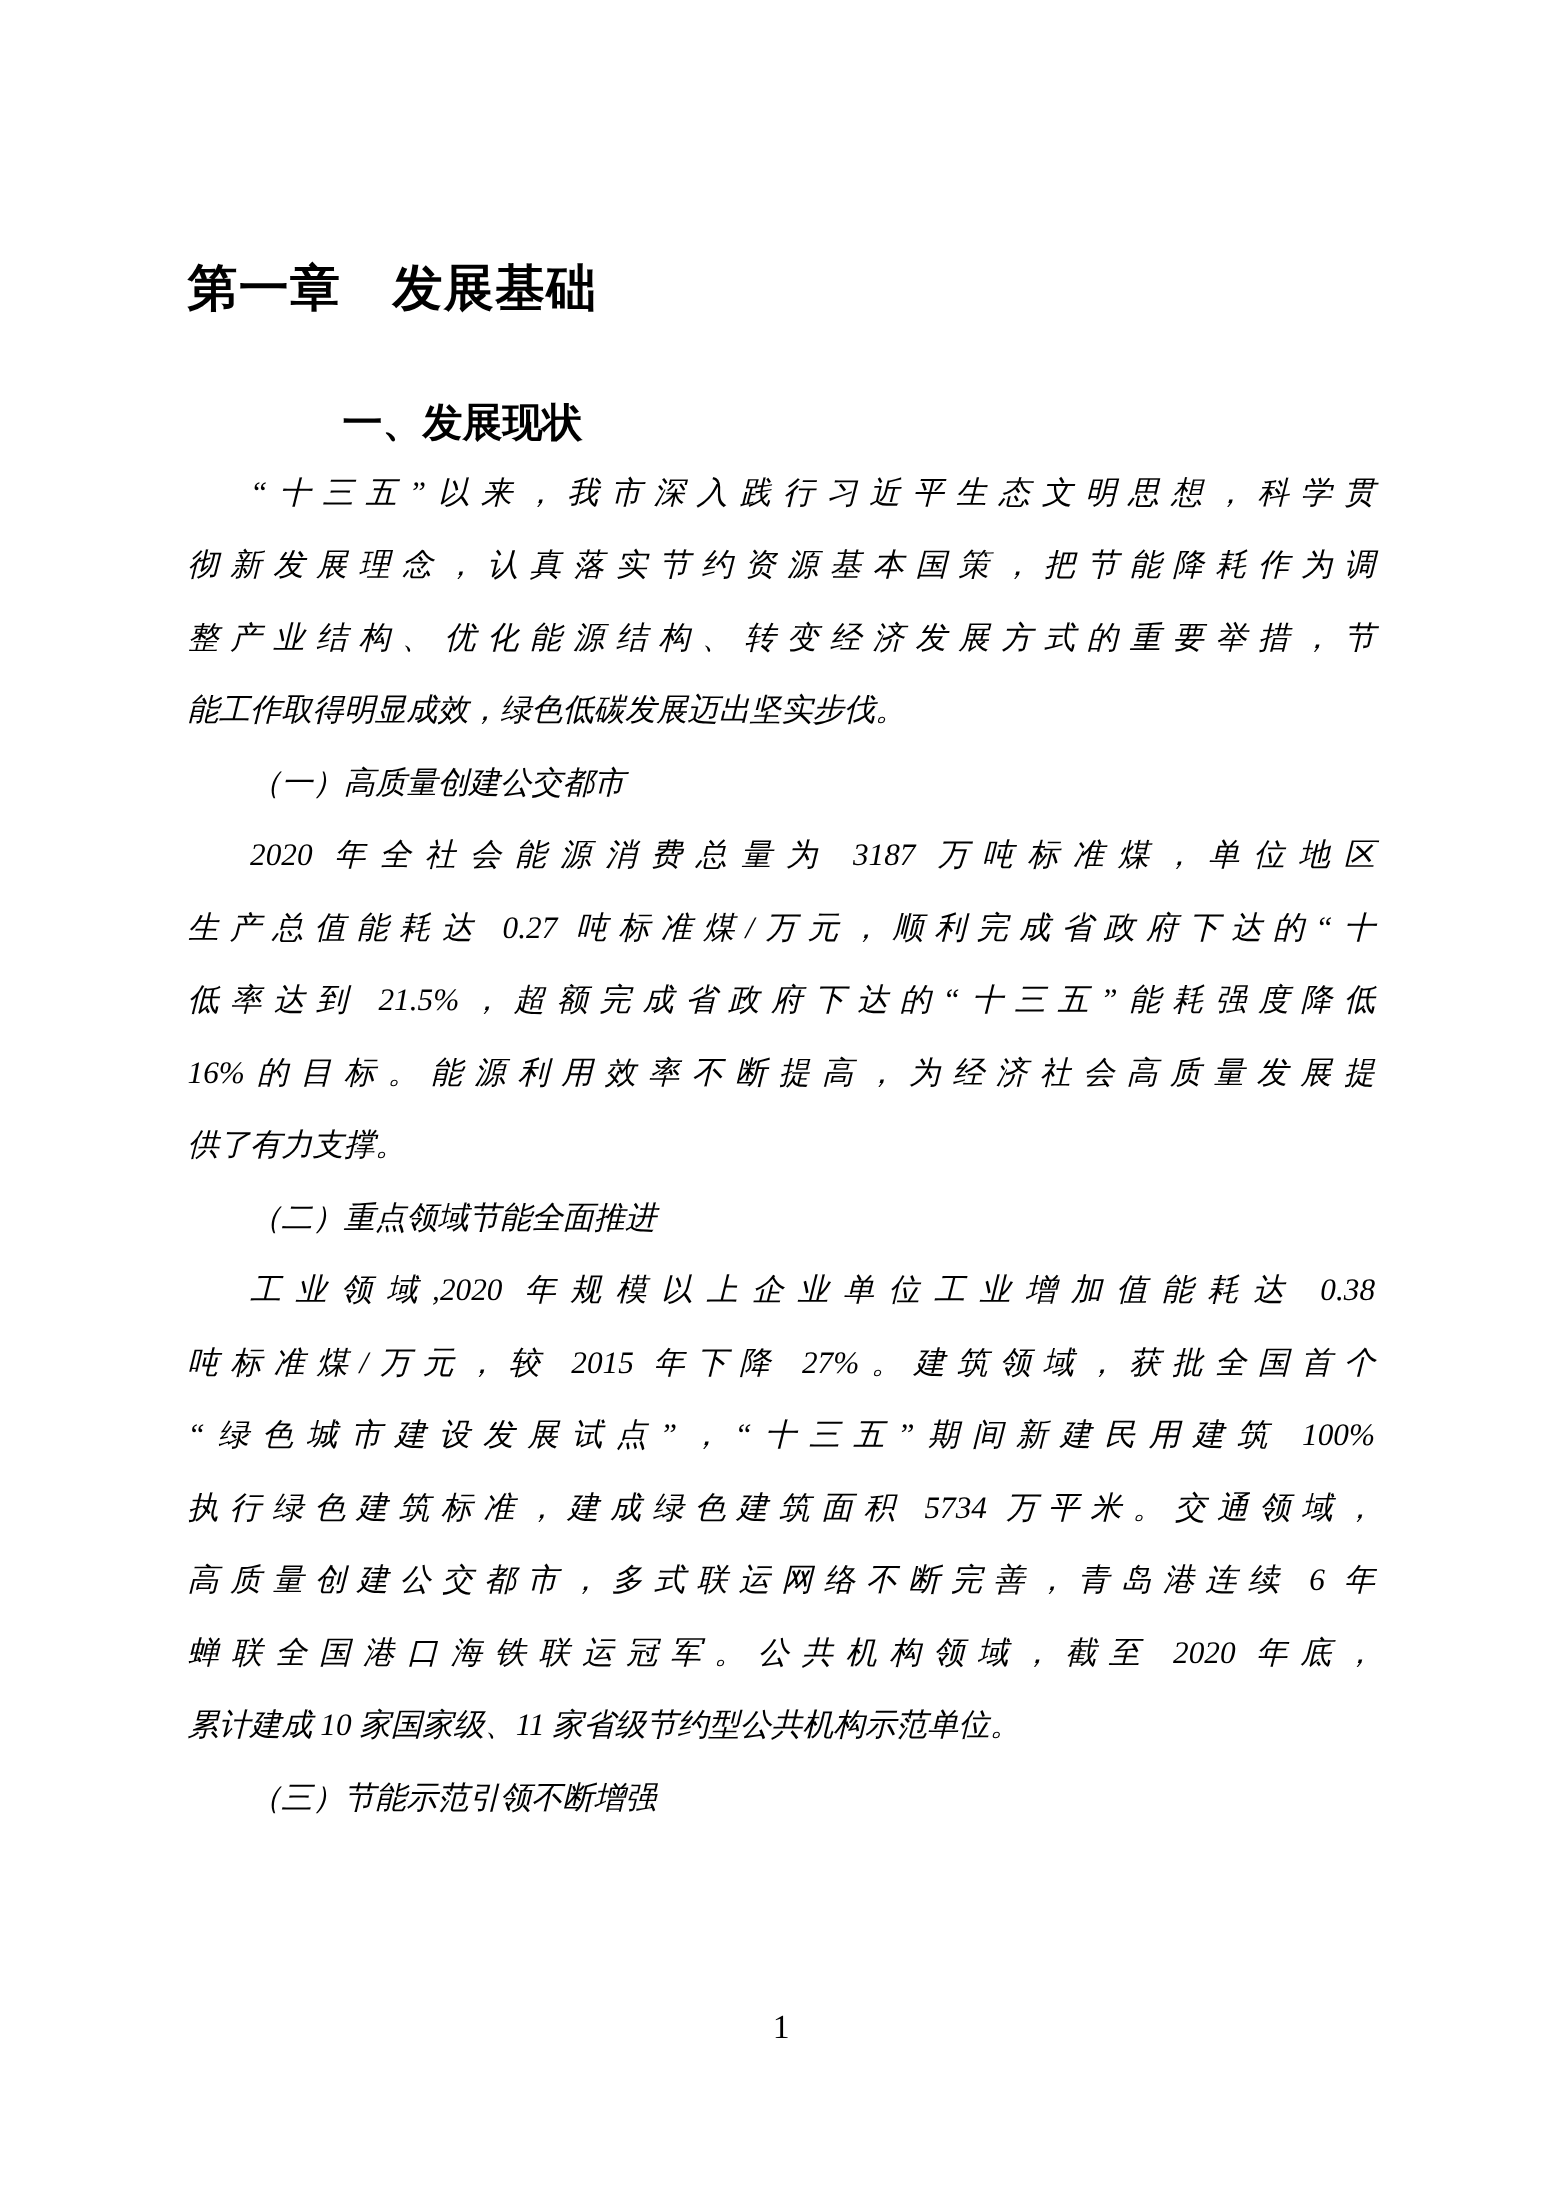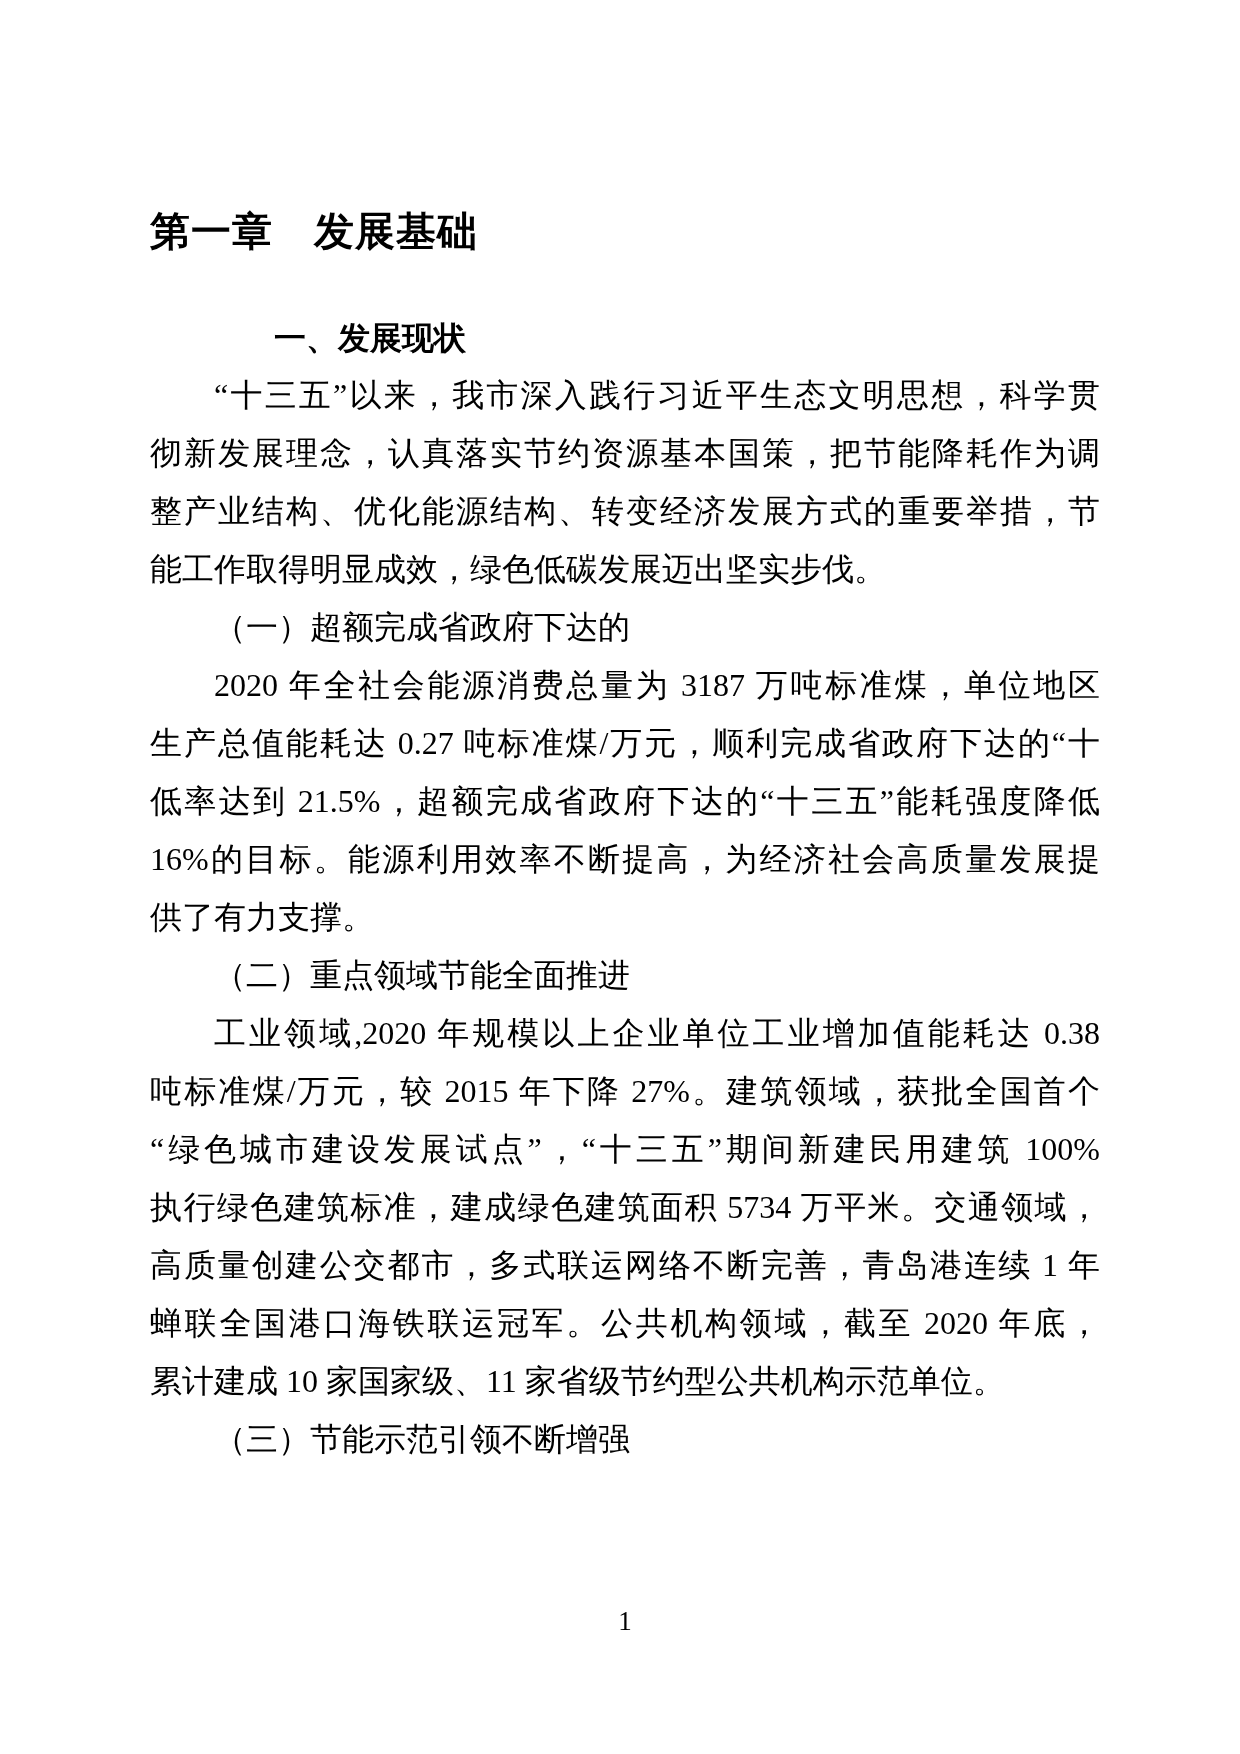--- a/index.html
+++ b/index.html
@@ -36,22 +36,23 @@
     font-weight: 700;
     font-size: 32px;
     line-height: 44px;
     margin-left: 43px;
   }
   .body-text {
     position: absolute;
     top: 366px;
     left: 150px;
     width: 950px;
-    font-size: 32px;
+    font-size: 25px;
     line-height: 58px;
+    font-style: italic;
   }
   .line {
     text-align: justify;
     text-align-last: justify;
     white-space: normal;
   }
   .line.first {
     text-indent: 2em;
   }
   .line.last {
@@ -82,35 +83,35 @@
 
   <div class="section-heading">一、发展现状</div>
 
   <div class="body-text">
 
     <div class="line first">“十三五”以来，我市深入践行习近平生态文明思想，科学贯</div>
     <div class="line">彻新发展理念，认真落实节约资源基本国策，把节能降耗作为调</div>
     <div class="line">整产业结构、优化能源结构、转变经济发展方式的重要举措，节</div>
     <div class="line last">能工作取得明显成效，绿色低碳发展迈出坚实步伐。</div>
 
-    <div class="line sub">（一）超额完成省政府下达的</div>
+    <div class="line sub">（一）高质量创建公交都市</div>
 
     <div class="line first">2020 年全社会能源消费总量为 3187 万吨标准煤，单位地区</div>
     <div class="line">生产总值能耗达 0.27 吨标准煤/万元，顺利完成省政府下达的“十</div>
     <div class="line">低率达到 21.5%，超额完成省政府下达的“十三五”能耗强度降低</div>
     <div class="line">16%的目标。能源利用效率不断提高，为经济社会高质量发展提</div>
     <div class="line last">供了有力支撑。</div>
 
     <div class="line sub">（二）重点领域节能全面推进</div>
 
     <div class="line first">工业领域,2020 年规模以上企业单位工业增加值能耗达 0.38</div>
     <div class="line">吨标准煤/万元，较 2015 年下降 27%。建筑领域，获批全国首个</div>
     <div class="line">“绿色城市建设发展试点”，“十三五”期间新建民用建筑 100%</div>
     <div class="line">执行绿色建筑标准，建成绿色建筑面积 5734 万平米。交通领域，</div>
-    <div class="line">高质量创建公交都市，多式联运网络不断完善，青岛港连续 1 年</div>
+    <div class="line">高质量创建公交都市，多式联运网络不断完善，青岛港连续 6 年</div>
     <div class="line">蝉联全国港口海铁联运冠军。公共机构领域，截至 2020 年底，</div>
     <div class="line last">累计建成 10 家国家级、11 家省级节约型公共机构示范单位。</div>
 
     <div class="line sub">（三）节能示范引领不断增强</div>
 
   </div>
 
   <div class="page-number">1</div>
 
 </div>

